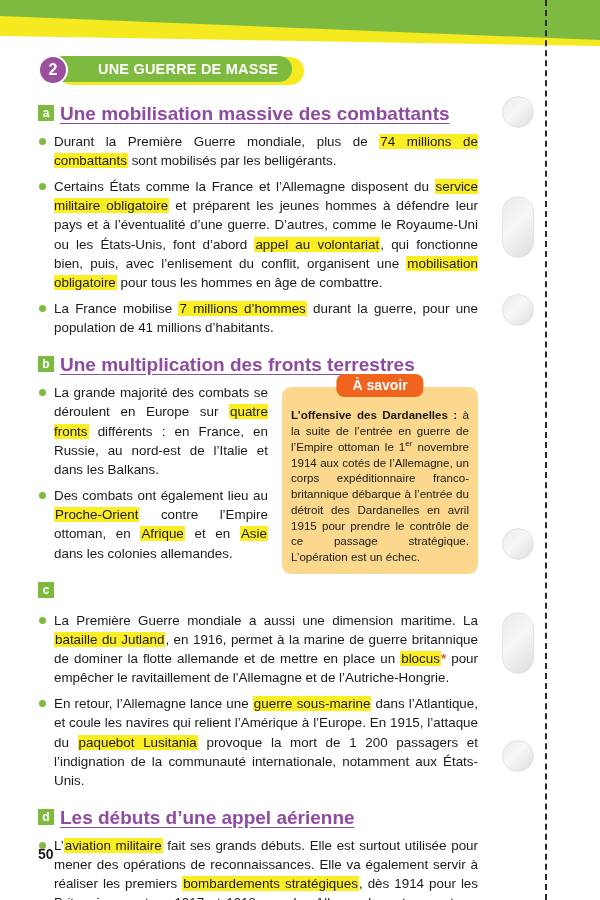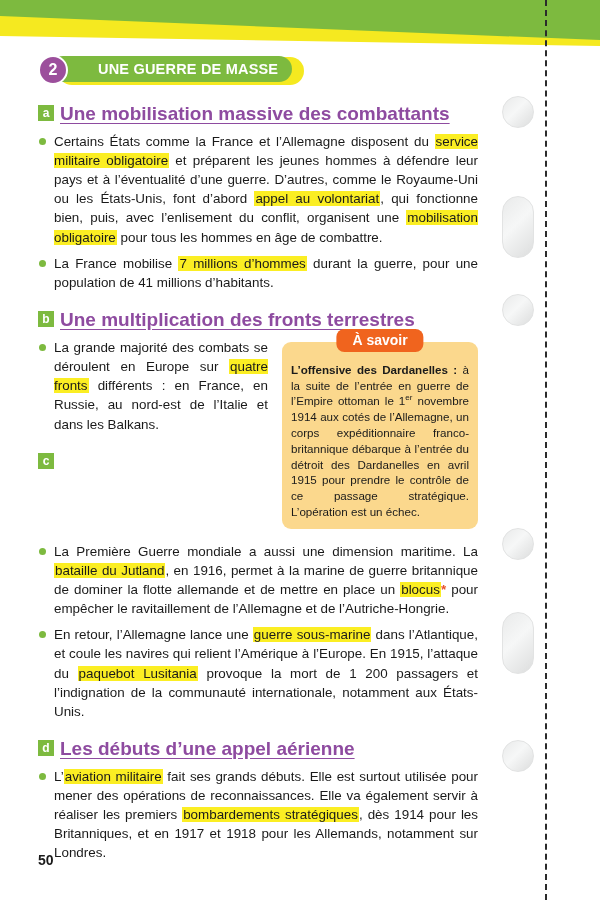--- a/index.html
+++ b/index.html
@@ -215,21 +215,21 @@
     color: #1a1a1a;
     margin-top: 3px;
   }
   .savoir-body b { font-weight: bold; }
   .savoir-body sup { font-size: 8px; }
 
   
   .pageno {
     position: absolute;
     left: 38px;
-    bottom: 32px;
+    bottom: 38px;
     font-size: 14px;
     font-weight: bold;
     color: #1a1a1a;
   }
 
   .clearfix::after { content: ""; display: block; clear: both; }
 </style>
 </head>
 <body>
 
@@ -258,20 +258,23 @@
       <span class="chapter-label">UNE GUERRE DE MASSE</span>
     </div>
     <div class="chapter-num">2</div>
   </div>
 
   <div class="subhead">
     <span class="subhead-letter">a</span>
     <span class="subhead-text">Une mobilisation massive des combattants</span>
   </div>
 
+  <p class="para">
+    <span>Durant la Première Guerre mondiale, plus de </span><span class="hl">74  millions de combattants</span><span> sont mobilisés par les belligérants.</span>
+  </p>
 
   <p class="para">
     <span>Certains États comme la France et l’Allemagne disposent du </span><span class="hl">service militaire obligatoire</span><span> et préparent les jeunes hommes à défendre leur pays et à l’éventualité d’une guerre. D’autres, comme le Royaume-Uni ou les États-Unis, font d’abord </span><span class="hl">appel au volontariat</span><span>, qui fonctionne bien, puis, avec l’enlisement du conflit, organisent une </span><span class="hl">mobilisation obligatoire</span><span> pour tous les hommes en âge de combattre.</span>
   </p>
 
   <p class="para">
     <span>La France mobilise </span><span class="hl">7  millions d’hommes</span><span> durant la guerre, pour une population de 41  millions d’habitants.</span>
   </p>
 
   <div class="subhead">
@@ -287,20 +290,23 @@
         <div class="savoir-body">
           <b>L’offensive des Dardanelles :</b><span> à la suite de l’entrée en  guerre de l’Empire ottoman le 1</span><sup>er</sup><span> novembre 1914 aux cotés de l’Allemagne, un corps expéditionnaire franco-britannique débarque à l’entrée du détroit des Dardanelles en avril 1915 pour prendre le contrôle de ce passage stratégique. L’opération est un échec.</span>
         </div>
       </div>
     </div>
 
     <p class="para">
       <span>La grande majorité des combats se déroulent en Europe sur </span><span class="hl">quatre fronts</span><span> différents : en France, en Russie, au nord-est de l’Italie et dans les Balkans.</span>
     </p>
 
+    <p class="para">
+      <span>Des combats ont également lieu au </span><span class="hl">Proche-Orient</span><span> contre l’Empire ottoman, en </span><span class="hl">Afrique</span><span> et en </span><span class="hl">Asie</span><span> dans les colonies allemandes.</span>
+    </p>
 
     <div class="subhead">
       <span class="subhead-letter">c</span>
     </div>
   </div>
 
   <p class="para">
     <span>La Première Guerre mondiale a aussi une dimension maritime. La </span><span class="hl">bataille du Jutland</span><span>, en 1916, permet à la marine de guerre britannique de dominer la flotte allemande et de mettre en place un </span><span class="hl">blocus</span><span class="aster">*</span><span> pour empêcher le ravitaillement de l’Allemagne et de l’Autriche-Hongrie.</span>
   </p>
 

